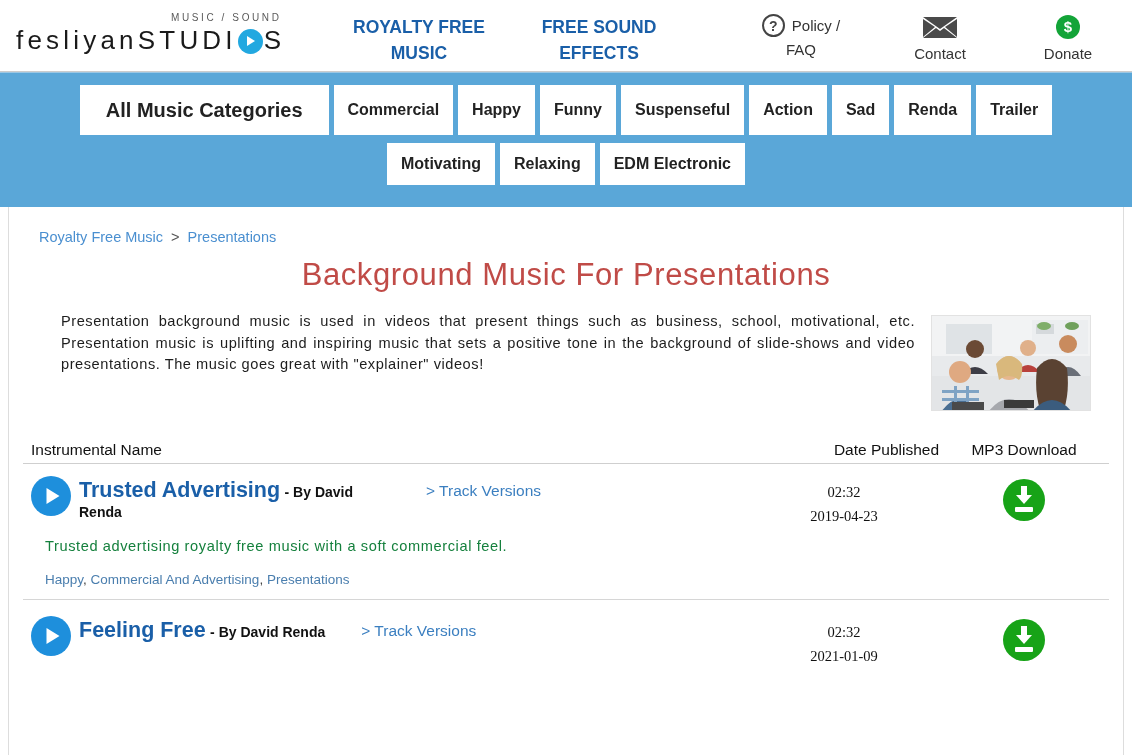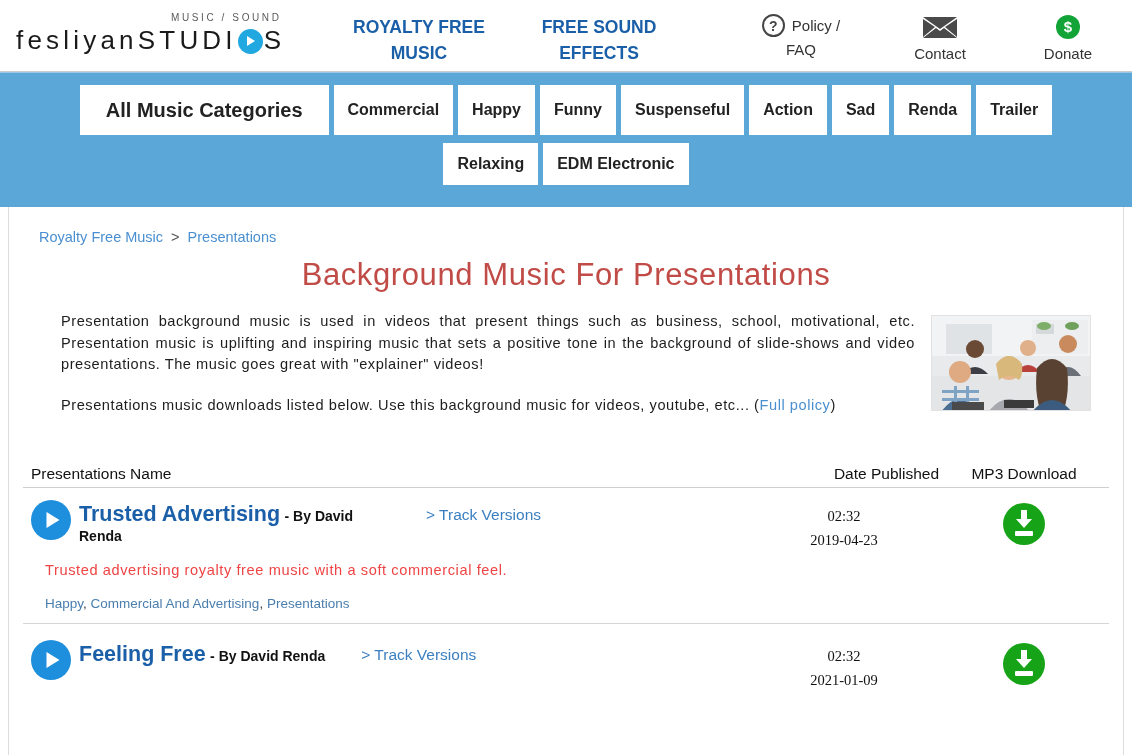--- a/index.html
+++ b/index.html
@@ -296,21 +296,21 @@
     transform: translateX(-50%);
   }
   .dl-bar {
     position: absolute; left: 50%; bottom: 9px;
     transform: translateX(-50%);
     width: 18px; height: 5px; background: #fff; border-radius: 1px;
   }
 
   .track-desc {
     font-size: 14.6px;
-    color: #ef4444;
+    color: #15803d;
     letter-spacing: 0.6px;
     padding: 10px 0 0 22px;
     margin: 0 14px;
   }
   .tag-row {
     padding: 18px 0 12px 22px;
     margin: 0 14px;
     font-size: 13.5px;
     color: #444;
     border-bottom: 1px solid #d6d6d6;
@@ -368,38 +368,38 @@
     <button class="cat-btn">Commercial</button>
     <button class="cat-btn">Happy</button>
     <button class="cat-btn">Funny</button>
     <button class="cat-btn">Suspenseful</button>
     <button class="cat-btn">Action</button>
     <button class="cat-btn">Sad</button>
     <button class="cat-btn">Renda</button>
     <button class="cat-btn">Trailer</button>
   </div>
   <div class="cat-row">
+    <button class="cat-btn">Motivating</button>
     <button class="cat-btn">Relaxing</button>
     <button class="cat-btn">EDM Electronic</button>
   </div>
 </div>
 
 <div class="page-wrap">
 <div class="content">
 
   <div class="breadcrumb">
     <a>Royalty Free Music</a><span class="sep">&gt;</span><a>Presentations</a>
   </div>
 
   <h1 class="page-title">Background Music For Presentations</h1>
 
   <div class="intro">
     <div class="intro-text">
       <p>Presentation background music is used in videos that present things such as business, school, motivational, etc. Presentation music is uplifting and inspiring music that sets a positive tone in the background of slide-shows and video presentations. The music goes great with "explainer" videos!</p>
-      <p><span>Presentations music downloads listed below. Use this background music for videos, youtube, etc... (</span><a>Full policy</a><span>)</span></p>
     </div>
     <div class="intro-photo">
       <svg width="160" height="96" viewBox="0 0 160 96">
         <rect width="160" height="96" fill="#e8eaec"></rect>
         <rect x="0" y="0" width="160" height="40" fill="#f2f3f4"></rect>
         <rect x="14" y="8" width="46" height="30" fill="#dfe3e6"></rect>
         <rect x="100" y="4" width="56" height="34" fill="#eceef0"></rect>
         <rect x="104" y="8" width="18" height="10" fill="#d5d9dc"></rect>
         <ellipse cx="112" cy="10" rx="7" ry="4" fill="#7fae6a"></ellipse>
         <ellipse cx="140" cy="10" rx="7" ry="4" fill="#6fa05c"></ellipse>
@@ -428,21 +428,21 @@
         <circle cx="120" cy="58" r="13" fill="#d8a077"></circle>
         <path d="M105 52 q15 -18 30 0 q3 26 -4 44 l-22 0 q-7 -18 -4 -44 z" fill="#5a4232"></path>
         <path d="M100 96 q20 -24 40 0 z" fill="#3b5c7e"></path>
         <rect x="20" y="86" width="32" height="10" fill="#4a4a4a"></rect>
         <rect x="72" y="84" width="30" height="8" fill="#3a3a3a"></rect>
       </svg>
     </div>
   </div>
 
   <div class="tbl-head">
-    <div class="col-name">Presentations Name</div>
+    <div class="col-name">Instrumental Name</div>
     <div class="col-date">Date Published</div>
     <div class="col-dl">MP3 Download</div>
   </div>
 
   <div class="track-row">
     <div class="track-main">
       <div class="play-btn"></div>
       <div class="title-cell">
         <a class="track-title">Trusted Advertising</a>
         <span class="track-by">- By David Renda</span>

